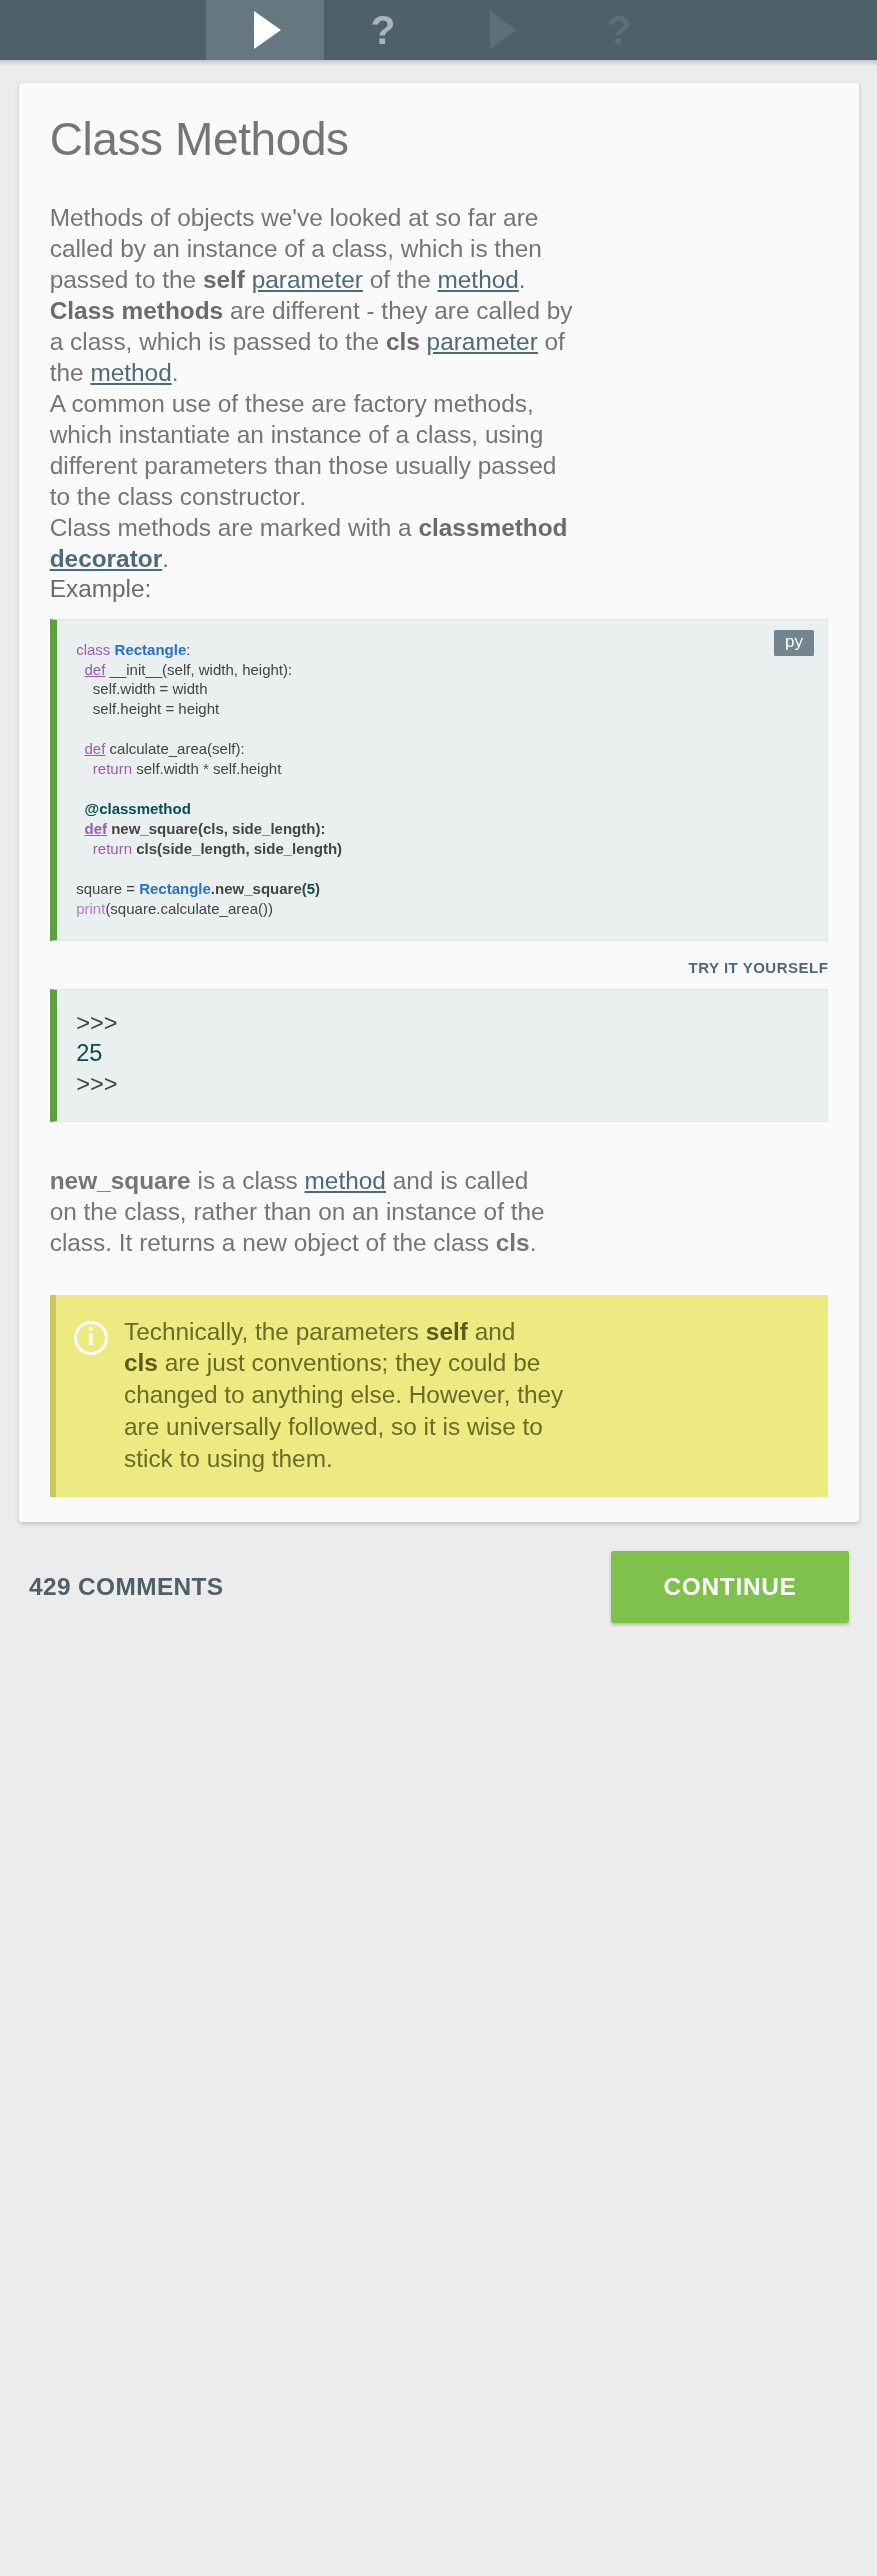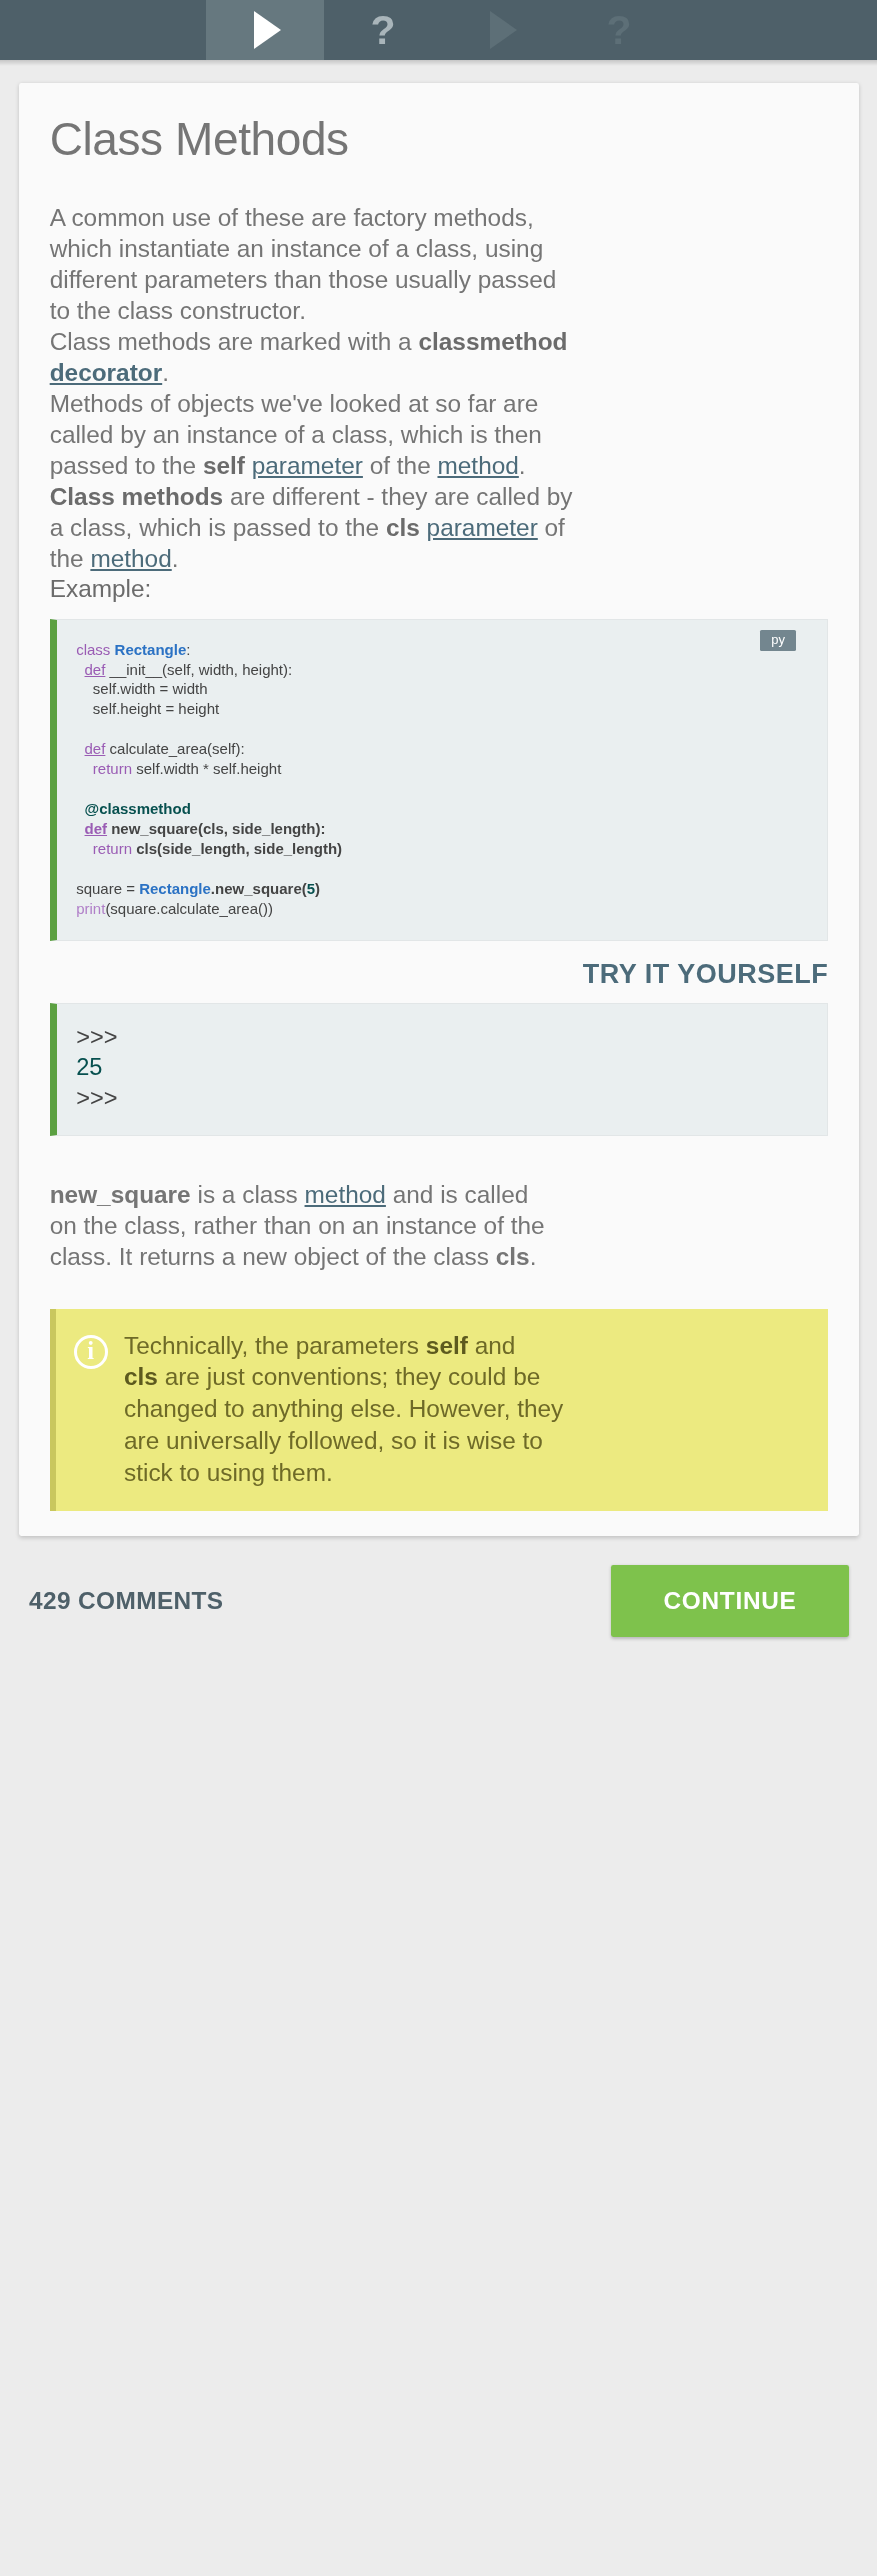--- a/index.html
+++ b/index.html
@@ -99,24 +99,24 @@
     background: #eaeff0;
     border-left: 7.3px solid #5ba041;
     border-top: 0.8px solid #e2e6e7;
     border-right: 0.8px solid #e2e6e7;
     border-bottom: 0.8px solid #e2e6e7;
     padding: 19.5px 16.3px 21px 19.5px;
   }
   .lang-badge {
     position: absolute;
     top: 9.8px;
-    right: 31px;
+    right: 13px;
     background: #73868f;
     color: #fff;
-    font-size: 13px;
+    font-size: 17px;
     padding: 2.4px 11.4px 4.1px 11.4px;
     border-radius: 1.6px;
   }
   .code {
     font-family: "Liberation Sans", sans-serif;
     font-size: 15px;
     line-height: 1.33;
     color: #444444;
     white-space: pre;
   }
@@ -124,21 +124,21 @@
   .kw-u      { color: #9a5cb4; text-decoration: underline; }
   .cls-name  { color: #2b72c4; font-weight: bold; }
   .deco      { color: #07504f; font-weight: bold; }
   .num       { color: #07504f; font-weight: bold; }
   .print     { color: #b07fc8; }
   .bold      { font-weight: bold; }
 
   .tiy {
     text-align: right;
     margin-top: 18px;
-    font-size: 27px;
+    font-size: 15px;
     letter-spacing: 0.5px;
     color: #4c6b7a;
     font-weight: bold;
     cursor: pointer;
   }
 
   .result-label {
     font-size: 24.4px;
     font-weight: bold;
     color: #6b6b6b;
@@ -255,35 +255,35 @@
     <span class="icon-q dim">?</span>
   </div>
 </div>
 
 <div class="card">
   <div class="card-body">
 
     <h1 class="page-title">Class Methods</h1>
 
     <div class="para">
+      <span>Methods of objects we've looked at so far are</span><br>
+      <span>called by an instance of a class, which is then</span><br>
+      <span>passed to the </span><b>self</b><span> </span><span class="link">parameter</span><span> of the </span><span class="link">method</span><span>.</span><br>
+      <b>Class methods</b><span> are different - they are called by</span><br>
+      <span>a class, which is passed to the </span><b>cls</b><span> </span><span class="link">parameter</span><span> of</span><br>
+      <span>the </span><span class="link">method</span><span>.</span>
+    </div>
+
+    <div class="para">
       <span>A common use of these are factory methods,</span><br>
       <span>which instantiate an instance of a class, using</span><br>
       <span>different parameters than those usually passed</span><br>
       <span>to the class constructor.</span><br>
       <span>Class methods are marked with a </span><b>classmethod</b><br>
       <span class="link link-b">decorator</span><span>.</span>
-    </div>
-
-    <div class="para">
-      <span>Methods of objects we've looked at so far are</span><br>
-      <span>called by an instance of a class, which is then</span><br>
-      <span>passed to the </span><b>self</b><span> </span><span class="link">parameter</span><span> of the </span><span class="link">method</span><span>.</span><br>
-      <b>Class methods</b><span> are different - they are called by</span><br>
-      <span>a class, which is passed to the </span><b>cls</b><span> </span><span class="link">parameter</span><span> of</span><br>
-      <span>the </span><span class="link">method</span><span>.</span>
     </div>
 
     <div class="example-label">Example:</div>
 
     <div class="code-wrap">
       <div class="lang-badge">py</div>
       <div class="code"><span class="kw">class</span> <span class="cls-name">Rectangle</span>:
   <span class="kw-u">def</span> __init__(self, width, height):
     self.width = width
     self.height = height

